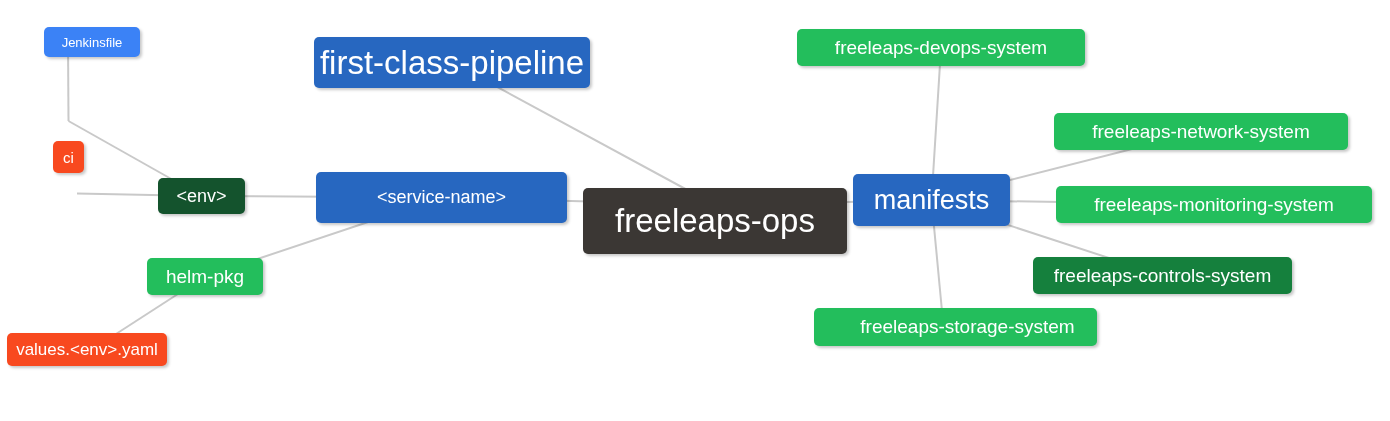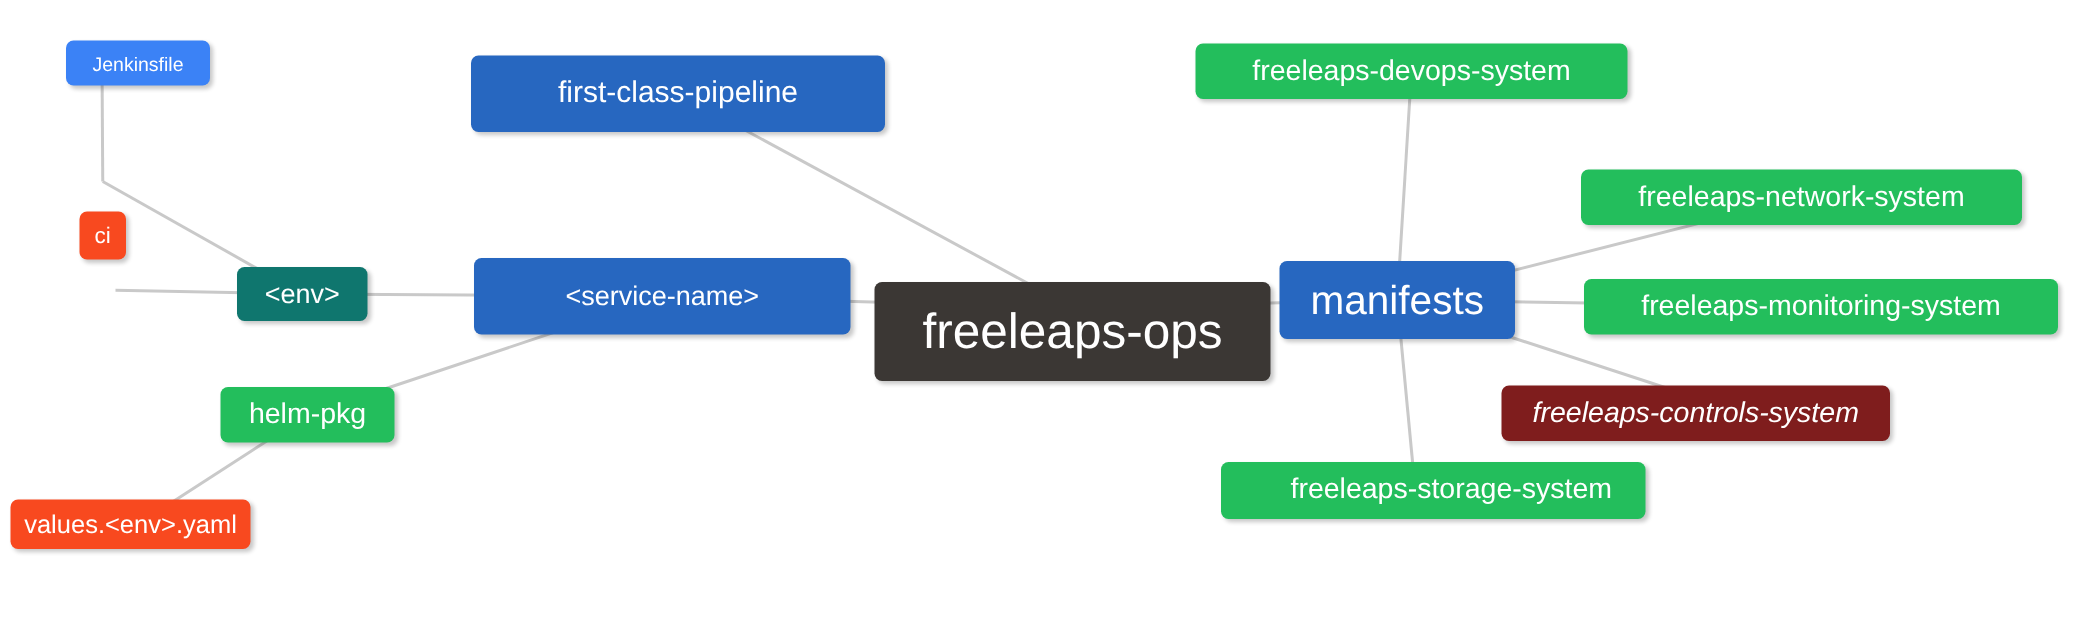--- a/index.html
+++ b/index.html
@@ -57,37 +57,37 @@
       <line x1="931.5" y1="200" x2="1214" y2="204.5" stroke="#c9c9c9" stroke-width="2"></line>
       <line x1="931.5" y1="200" x2="1162.5" y2="275.5" stroke="#c9c9c9" stroke-width="2"></line>
       <line x1="931.5" y1="200" x2="943.5" y2="327" stroke="#c9c9c9" stroke-width="2"></line>
     </svg>
 
   <div class="node" style="left: 20px; top: 27px; width: 96px; height: 30px; font-size: 13px; background: #3b82f6; margin-left: 24px;">Jenkinsfile</div>
 
   <div class="node" style="left: 53px; top: 105px; width: 31px; height: 32px; font-size: 15px; background: rgb(248, 73, 31); margin-top: 36px;">ci</div>
 
 
-  <div class="node" style="left: 158px; top: 178px; width: 87px; height: 36px; font-size: 18px; background: #0f766e;">&lt;env&gt;</div>
+  <div class="node" style="left: 158px; top: 178px; width: 87px; height: 36px; font-size: 18px; background: #14532d;">&lt;env&gt;</div>
 
   <div class="node" style="left: 147px; top: 258px; width: 116px; height: 37px; font-size: 19px; background: rgb(35, 190, 92);">helm-pkg</div>
 
   <div class="node" style="left: 7px; top: 333px; width: 160px; height: 33px; font-size: 17px; background: rgb(248, 73, 31);">values.&lt;env&gt;.yaml</div>
 
-  <div class="node" style="left: 314px; top: 37px; width: 276px; height: 51px; font-size: 20px; background: rgb(39, 103, 192);">first-class-pipeline</div>
+  <div class="node" style="left: 314px; top: 37px; width: 276px; height: 51px; font-size: 33px; background: rgb(39, 103, 192);">first-class-pipeline</div>
 
   <div class="node" style="left: 316px; top: 172px; width: 251px; height: 51px; font-size: 18px; background: rgb(39, 103, 192);">&lt;service-name&gt;</div>
 
   <div class="node" style="left: 583px; top: 188px; width: 264px; height: 66px; font-size: 33px; background: rgb(59, 55, 52);">freeleaps-ops</div>
 
   <div class="node" style="left: 853px; top: 174px; width: 157px; height: 52px; font-size: 27px; background: rgb(39, 103, 192);">manifests</div>
 
   <div class="node" style="left: 797px; top: 29px; width: 288px; height: 37px; font-size: 19px; background: rgb(35, 190, 92);">freeleaps-devops-system</div>
 
   <div class="node" style="left: 1054px; top: 113px; width: 294px; height: 37px; font-size: 19px; background: rgb(35, 190, 92);">freeleaps-network-system</div>
 
   <div class="node" style="left: 1056px; top: 186px; width: 316px; height: 37px; font-size: 19px; background: rgb(35, 190, 92);">freeleaps-monitoring-system</div>
 
-  <div class="node" style="left: 1001px; top: 257px; width: 259px; height: 37px; font-size: 19px; background: #7f1d1d; font-style: italic;">freeleaps-controls-system</div>
+  <div class="node" style="left: 1033px; top: 257px; width: 259px; height: 37px; font-size: 19px; background: #15803d;">freeleaps-controls-system</div>
 
   <div class="node" style="left: 814px; top: 308px; width: 259px; height: 38px; font-size: 19px; background: rgb(35, 190, 92); padding-left: 24px;">freeleaps-storage-system</div>
 
 </div>
 
 </body></html>

